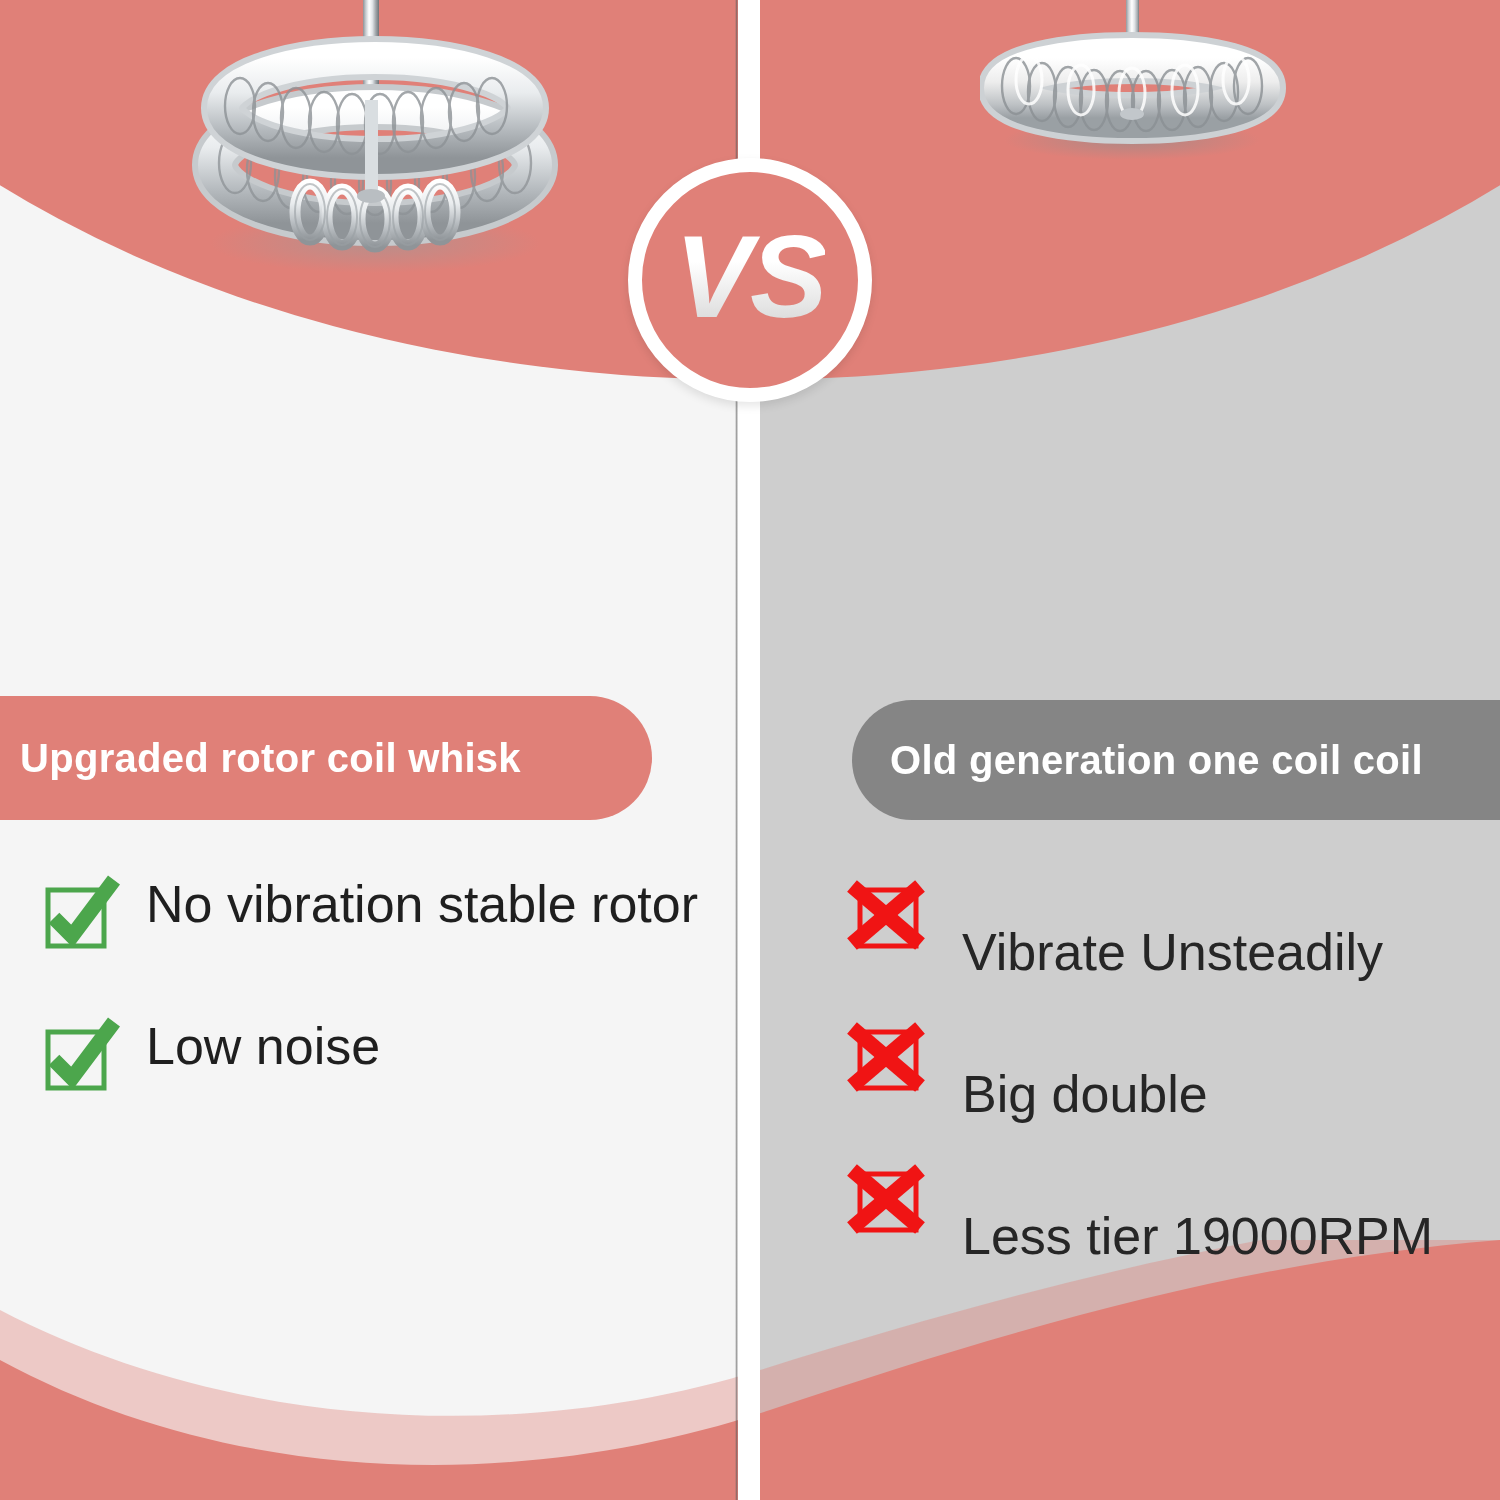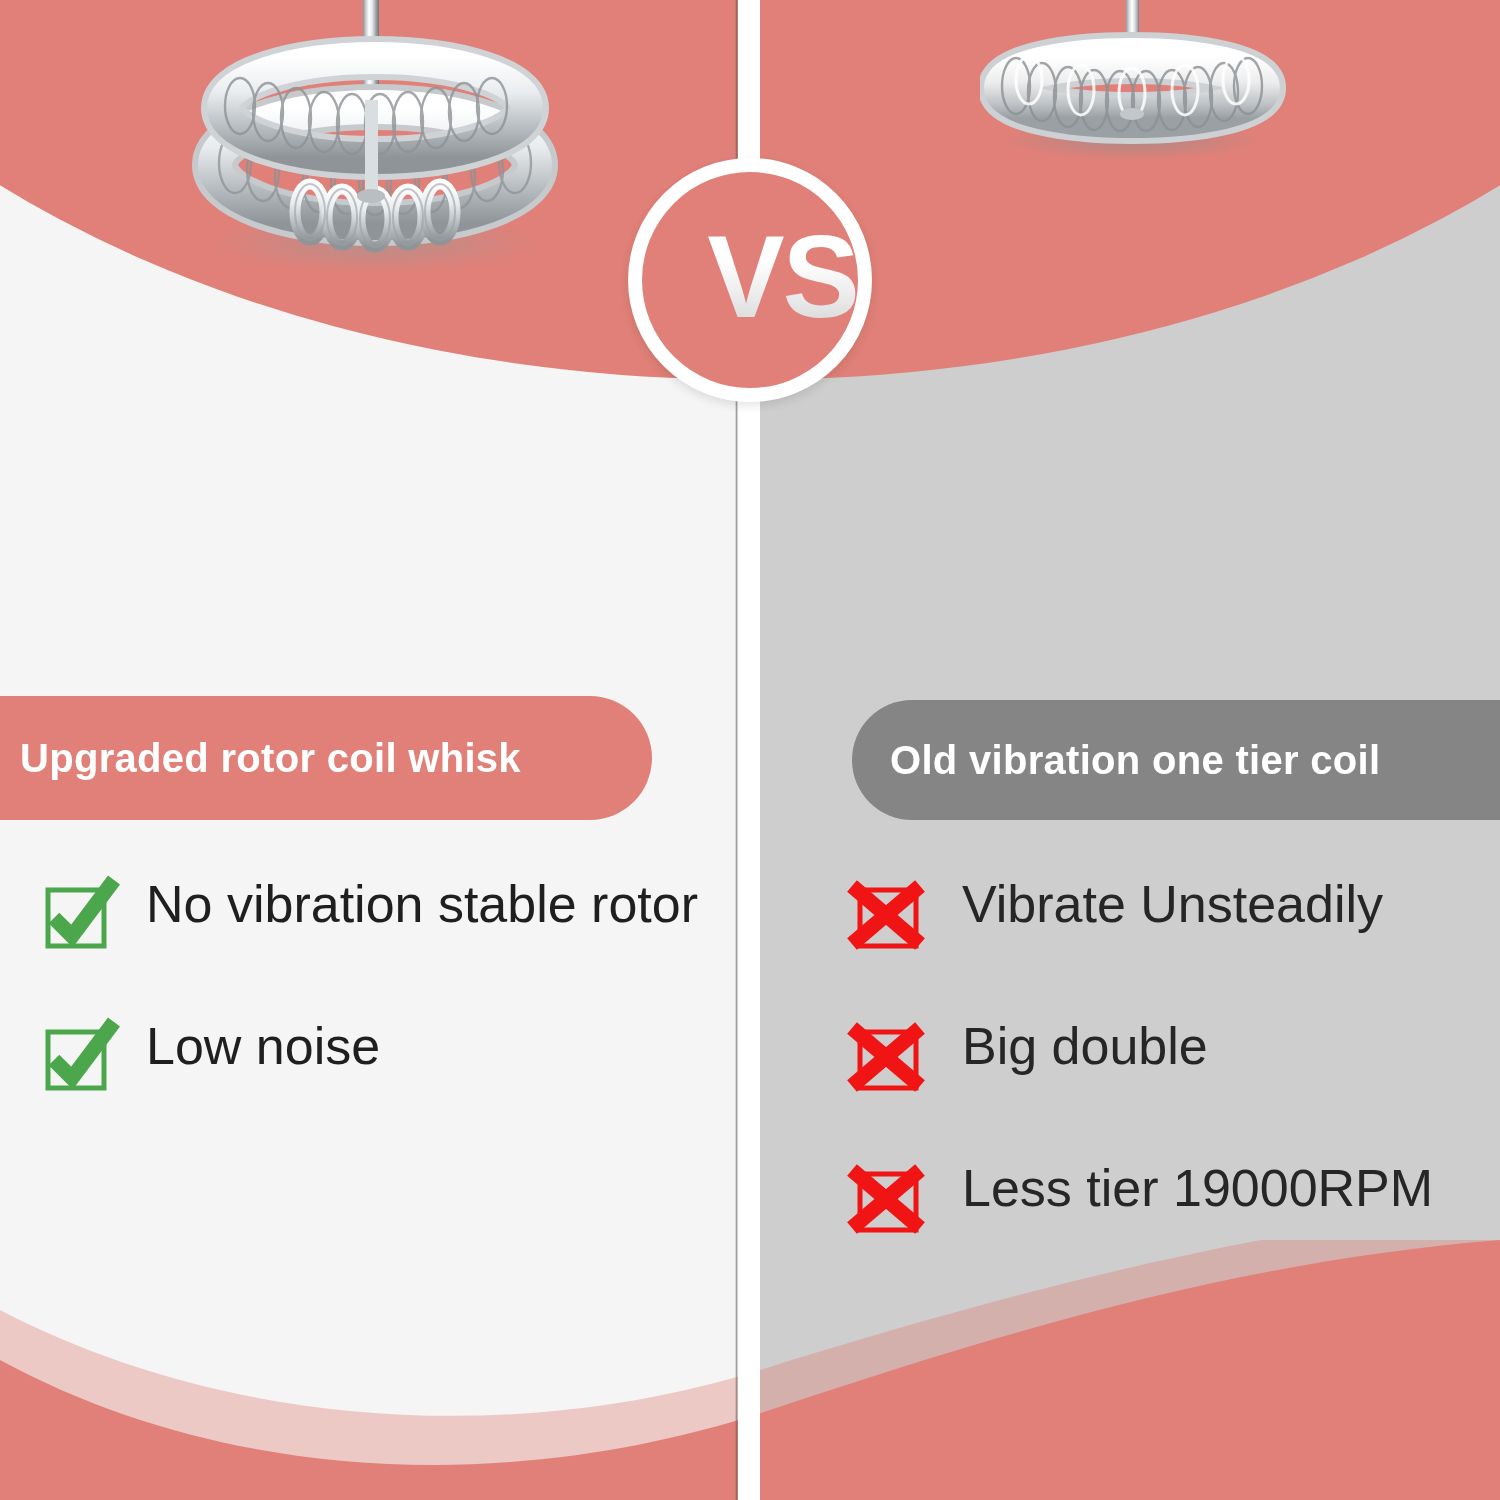--- a/index.html
+++ b/index.html
@@ -87,22 +87,23 @@
     top: 158px;
     width: 244px;
     height: 244px;
     border-radius: 50%;
     background: #e08078;
     border: 14px solid #ffffff;
     box-sizing: border-box;
     z-index: 9;
     display: flex;
     align-items: center;
-    justify-content: flex-end;
+    justify-content: center;
     box-shadow: 0 4px 10px rgba(0,0,0,0.10);
+    font-style: italic;
   }
   .vs-text {
     font-family: "Liberation Sans", sans-serif;
     font-weight: bold;
     font-size: 116px;
     letter-spacing: -2px;
     line-height: 1;
     background: linear-gradient(to bottom, #ffffff 35%, #e6e6e6 70%, #cfcfcf 100%);
     -webkit-background-clip: text;
     background-clip: text;
@@ -175,21 +176,21 @@
     margin-right: 30px;
   }
   .feature-icon svg { display: block; overflow: visible; }
   .feature-text {
     font-size: 52px;
     color: #1f1f1f;
     font-weight: normal;
     white-space: nowrap;
     line-height: 1;
   }
-  .features-right .feature-text { color: #262626; }
+  .features-right .feature-text { color: #262626; margin-top: 48px; }
   .features-right .feature-icon { margin-right: 34px; }
 </style>
 </head>
 <body>
 
 <div id="infographic">
 
   <div class="panel panel-left"></div>
   <div class="panel panel-right"></div>
 
@@ -341,21 +342,21 @@
 
   <div class="vs-badge">
     <span class="vs-text">VS</span>
   </div>
 
   <div class="pill pill-left">
     <span>Upgraded rotor coil whisk</span>
   </div>
 
   <div class="pill pill-right">
-    <span>Old vibration one tier coil</span>
+    <span>Old generation one coil coil</span>
   </div>
 
   <div class="features features-left">
     <div class="feature-row">
       <span class="feature-icon">
         <svg width="72" height="72" viewBox="0 0 72 72">
           <rect x="4" y="12" width="56" height="56" fill="none" stroke="#4ca64c" stroke-width="5"></rect>
           <path d="M10 40 L28 58 L70 2" fill="none" stroke="#4ca64c" stroke-width="15" stroke-linecap="butt" stroke-linejoin="miter"></path>
         </svg>
       </span>

